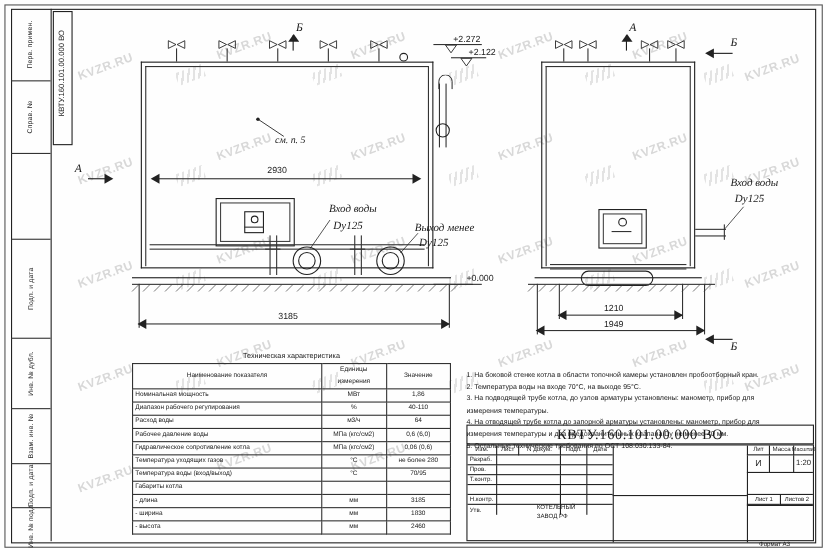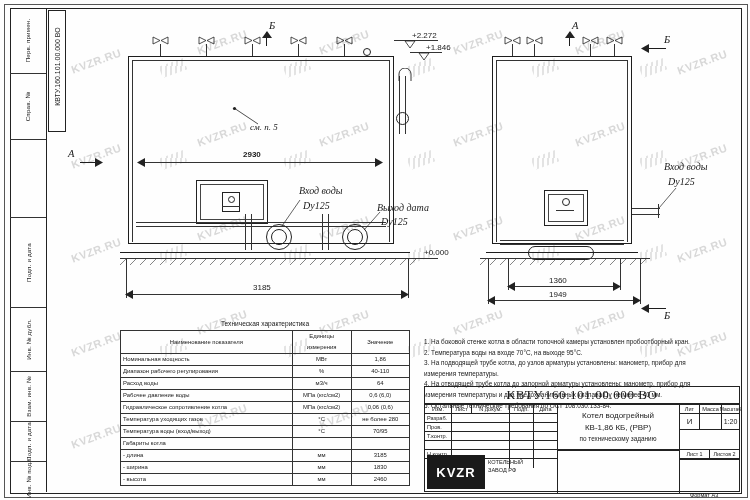--- a/index.html
+++ b/index.html
@@ -217,21 +217,21 @@
     <div class="ln h thin" style="left:394px;top:40px;width:44px;"></div>
     <svg style="position:absolute;left:404px;top:40px;" width="12" height="9">
       <path d="M1,1 L11,1 L6,8 Z" fill="none" stroke="#222" stroke-width="0.8"></path>
     </svg>
     <div class="dim" style="left:412px;top:31px;">+2.272</div>
 
     <div class="ln h thin" style="left:410px;top:52px;width:32px;"></div>
     <svg style="position:absolute;left:418px;top:52px;" width="12" height="9">
       <path d="M1,1 L11,1 L6,8 Z" fill="none" stroke="#222" stroke-width="0.8"></path>
     </svg>
-    <div class="dim" style="left:426px;top:43px;">+1.846</div>
+    <div class="dim" style="left:426px;top:43px;">+2.122</div>
 
     <div class="ln h thin" style="left:394px;top:258px;width:44px;"></div>
     <div class="dim" style="left:424px;top:248px;">+0.000</div>
 
     <div class="lbl-b" style="left:269px;top:20px;">
       <span>Б</span>
     </div>
     <div class="ln v" style="left:266px;top:32px;height:14px;width:1.2px;"></div>
     <svg style="position:absolute;left:261px;top:30px;" width="12" height="9">
       <path d="M1,8 L11,8 L6,1 Z" fill="#222"></path>
@@ -269,42 +269,42 @@
     <div class="lbl" style="left:303px;top:200px;font-size:10px;font-family:'Liberation Serif',serif;font-style:italic;">Dy125</div>
     <svg style="position:absolute;left:276px;top:198px;" width="32" height="34">
       <path d="M24,2 L6,28" stroke="#222" stroke-width="0.7" fill="none"></path>
     </svg>
 
     <div class="circle" style="left:342px;top:224px;width:26px;height:26px;"></div>
     <div class="circle" style="left:347px;top:229px;width:16px;height:16px;"></div>
     <div class="ln v thin" style="left:322px;top:214px;height:36px;"></div>
     <div class="ln v thin" style="left:328px;top:214px;height:36px;"></div>
     <div class="ln h thin" style="left:318px;top:226px;width:14px;"></div>
-    <div class="lbl" style="left:377px;top:202px;font-size:10px;font-family:'Liberation Serif',serif;font-style:italic;">Выход дата</div>
+    <div class="lbl" style="left:377px;top:202px;font-size:10px;font-family:'Liberation Serif',serif;font-style:italic;">Выход менее</div>
     <div class="lbl" style="left:381px;top:216px;font-size:10px;font-family:'Liberation Serif',serif;font-style:italic;">Dy125</div>
     <svg style="position:absolute;left:360px;top:210px;" width="26" height="24">
       <path d="M20,2 L4,20" stroke="#222" stroke-width="0.7" fill="none"></path>
     </svg>
 
     <div class="ln h" style="left:120px;top:252px;width:290px;height:1.4px;"></div>
     <div class="ln h thin" style="left:120px;top:258px;width:310px;"></div>
     <svg style="position:absolute;left:118px;top:258px;" width="300" height="8">
       <g stroke="#333" stroke-width="0.6">
         <path d="M2,7 L8,1 M12,7 L18,1 M22,7 L28,1 M32,7 L38,1 M42,7 L48,1 M52,7 L58,1 M62,7 L68,1 M72,7 L78,1 M82,7 L88,1 M92,7 L98,1 M102,7 L108,1 M112,7 L118,1 M122,7 L128,1 M132,7 L138,1 M142,7 L148,1 M152,7 L158,1 M162,7 L168,1 M172,7 L178,1 M182,7 L188,1 M192,7 L198,1 M202,7 L208,1 M212,7 L218,1 M222,7 L228,1 M232,7 L238,1 M242,7 L248,1 M252,7 L258,1 M262,7 L268,1 M272,7 L278,1 M282,7 L288,1 M292,7 L298,1"></path>
       </g>
     </svg>
 
     <div class="ln h thin" style="left:140px;top:162px;width:240px;"></div>
     <svg style="position:absolute;left:136px;top:157px;" width="10" height="11">
         <path d="M9,1 L9,10 L1,5.5 Z" fill="#222"></path>
       </svg>
     <svg style="position:absolute;left:374px;top:157px;" width="10" height="11">
         <path d="M1,1 L1,10 L9,5.5 Z" fill="#222"></path>
       </svg>
-    <div class="dim" style="left:243px;top:150px;font-weight:bold;">2930</div>
+    <div class="dim" style="left:243px;top:150px;">2930</div>
 
     <div class="ln h thin" style="left:126px;top:294px;width:282px;"></div>
     <div class="ln v thin" style="left:126px;top:258px;height:40px;"></div>
     <div class="ln v thin" style="left:408px;top:258px;height:40px;"></div>
     <svg style="position:absolute;left:124px;top:289px;" width="10" height="11">
         <path d="M9,1 L9,10 L1,5.5 Z" fill="#222"></path>
       </svg>
     <svg style="position:absolute;left:400px;top:289px;" width="10" height="11">
         <path d="M1,1 L1,10 L9,5.5 Z" fill="#222"></path>
       </svg>
@@ -390,21 +390,21 @@
 
     <div class="ln h thin" style="left:508px;top:286px;width:112px;"></div>
     <div class="ln v thin" style="left:508px;top:258px;height:32px;"></div>
     <div class="ln v thin" style="left:620px;top:258px;height:32px;"></div>
     <svg style="position:absolute;left:506px;top:281px;" width="10" height="11">
         <path d="M9,1 L9,10 L1,5.5 Z" fill="#222"></path>
       </svg>
     <svg style="position:absolute;left:612px;top:281px;" width="10" height="11">
         <path d="M1,1 L1,10 L9,5.5 Z" fill="#222"></path>
       </svg>
-    <div class="dim" style="left:549px;top:276px;">1360</div>
+    <div class="dim" style="left:549px;top:276px;">1210</div>
 
     <div class="ln h thin" style="left:488px;top:300px;width:152px;"></div>
     <div class="ln v thin" style="left:488px;top:258px;height:46px;"></div>
     <div class="ln v thin" style="left:640px;top:258px;height:46px;"></div>
     <svg style="position:absolute;left:486px;top:295px;" width="10" height="11">
         <path d="M9,1 L9,10 L1,5.5 Z" fill="#222"></path>
       </svg>
     <svg style="position:absolute;left:632px;top:295px;" width="10" height="11">
         <path d="M1,1 L1,10 L9,5.5 Z" fill="#222"></path>
       </svg>
@@ -520,43 +520,37 @@
 
     <div class="cell bl bb" style="left:108px;top:9px;width:24px;height:9px;"></div>
     <div class="cell bl bb" style="left:108px;top:18px;width:24px;height:9px;"></div>
     <div class="cell bl bb" style="left:108px;top:27px;width:24px;height:9px;"></div>
     <div class="cell bl bb" style="left:108px;top:36px;width:24px;height:9px;"></div>
     <div class="cell bl bb" style="left:108px;top:45px;width:24px;height:9px;"></div>
     <div class="cell bl" style="left:108px;top:54px;width:24px;height:9px;"></div>
 
     <div class="cell bl" style="left:132px;top:0;width:0;height:88px;"></div>
 
-    <div class="cell bb" style="left:132px;top:0;width:122px;height:45px;display:flex;flex-direction:column;align-items:center;justify-content:center;font-size:8px;line-height:1.5;">
-      <div>Котел водогрейный</div>
-      <div>КВ-1,86 КБ, (РВР)</div>
-      <div style="font-size:6.4px;">по техническому заданию</div>
-    </div>
 
     <div class="cell bl bb ctr" style="left:254px;top:0;width:20px;height:9px;">Лит</div>
     <div class="cell bl bb ctr" style="left:274px;top:0;width:22px;height:9px;">Масса</div>
     <div class="cell bl bb ctr" style="left:296px;top:0;width:18px;height:9px;font-size:5px;">Масштаб</div>
 
     <div class="cell bl bb ctr" style="left:254px;top:9px;width:20px;height:16px;font-size:8px;">И</div>
     <div class="cell bl bb ctr" style="left:274px;top:9px;width:22px;height:16px;"></div>
     <div class="cell bl bb ctr" style="left:296px;top:9px;width:18px;height:16px;font-size:7px;">1:20</div>
 
     <div class="cell bl bb ctr" style="left:254px;top:25px;width:60px;height:20px;"></div>
 
     <div class="cell bl bb ctr" style="left:254px;top:45px;width:30px;height:9px;font-size:5.4px;">Лист 1</div>
     <div class="cell bl bb ctr" style="left:284px;top:45px;width:30px;height:9px;font-size:5.4px;">Листов 2</div>
 
     <div class="cell bt" style="left:132px;top:45px;width:122px;height:43px;"></div>
     <div class="cell bl bt" style="left:254px;top:54px;width:60px;height:34px;"></div>
   </div>
 
-  <div class="logo">KVZR</div>
   <div class="logotxt">
     <div>КОТЕЛЬНЫЙ</div>
     <div>ЗАВОД РФ</div>
   </div>
 
   <div class="fmt">Формат  А3</div>
 </div>
 
 </body></html>

